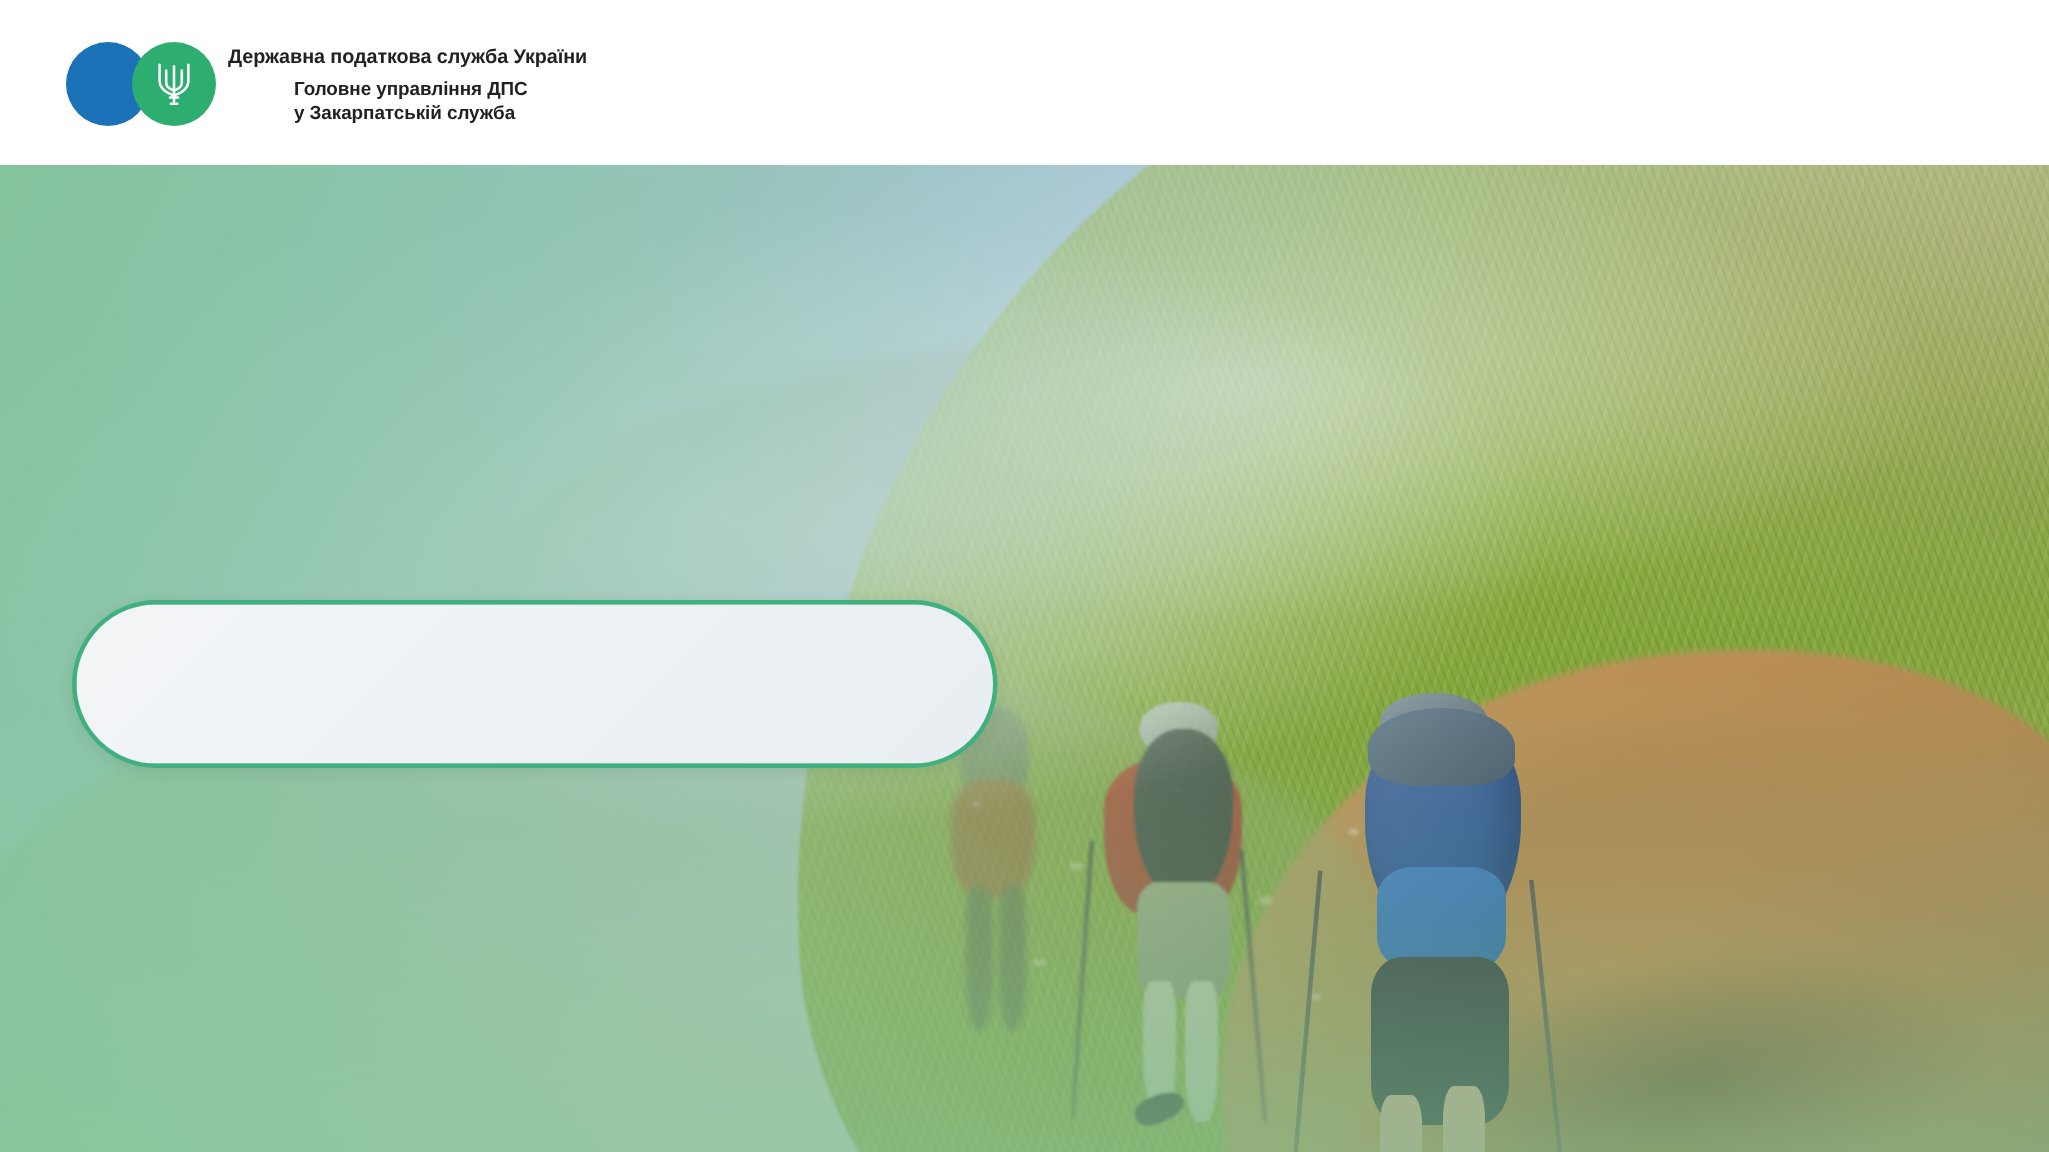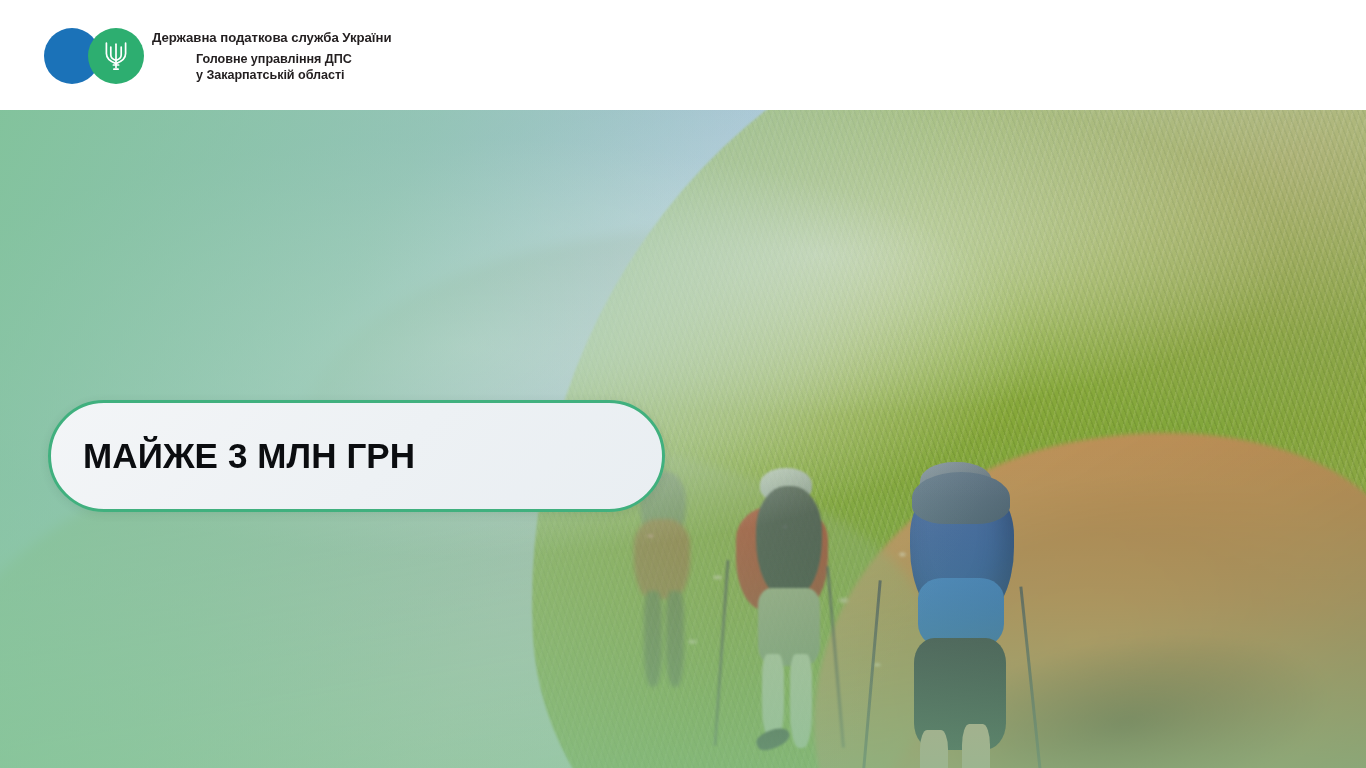--- a/index.html
+++ b/index.html
@@ -229,21 +229,21 @@
               <path d="M18.2 7.0 V15.0 C18.2 17.6 16.1 19.4 13 20.4"></path>
               <path d="M10.4 25.0 H15.6"></path>
               <path d="M10.9 29.2 H15.1"></path>
             </g>
           </svg>
         </div>
       </div>
       <div class="logo-text">
         <div class="logo-line1">Державна податкова служба України</div>
         <div class="logo-line2">Головне управління ДПС</div>
-        <div class="logo-line3">у Закарпатській області</div>
+        <div class="logo-line3">у Закарпатській служба</div>
       </div>
     </div>
   </div>
 
   <div class="stage">
     <div class="layer sky"></div>
     <div class="ridge"></div>
     <div class="hill"></div>
     <div class="hill-grain"></div>
     <div class="trail"></div>
@@ -283,18 +283,17 @@
       <div class="leg r"></div>
 
     </div>
 
     <div class="layer fog"></div>
     <div class="layer wash2"></div>
     <div class="layer wash"></div>
 
     <div class="copy">
       <div class="badge">
-        <span>МАЙЖЕ 3 МЛН ГРН</span>
       </div>
     </div>
   </div>
 
 </div>
 
 </body></html>

